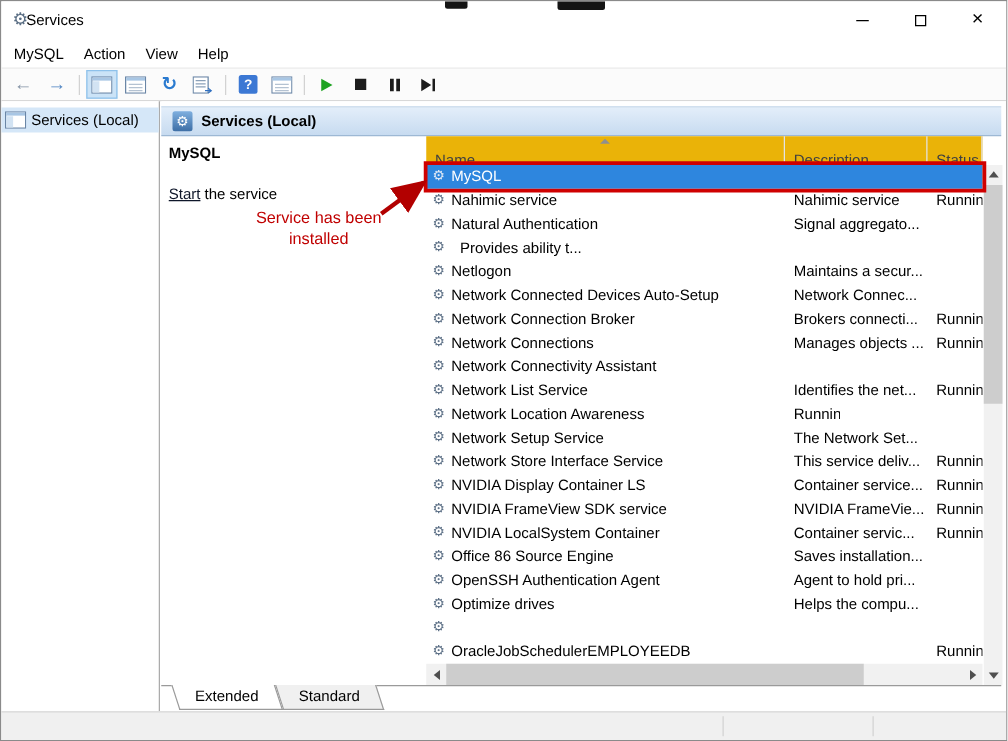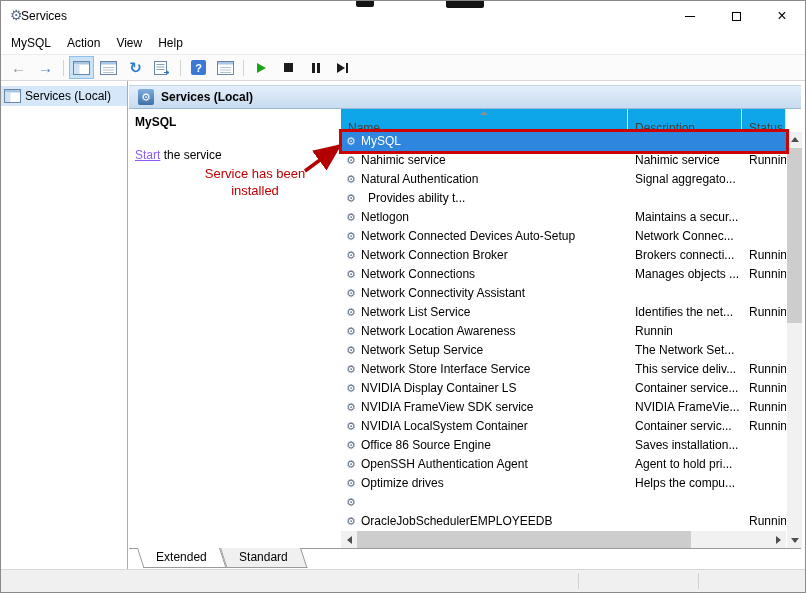--- a/index.html
+++ b/index.html
@@ -45,25 +45,25 @@
   .tree-item{margin-top:5px;height:20px;display:flex;align-items:center;gap:4px;padding-left:3px;background:#d5e7f8}
   .tree-icon svg{display:block}
   .right-pane{position:absolute;left:128px;top:80px;bottom:23px;right:0;background:#fff}
   .pane-header{position:absolute;left:0;top:4px;width:672px;height:24px;display:flex;align-items:center;gap:7px;padding-left:9px;background:linear-gradient(180deg,#e3eefa,#c7dbf0);border-top:1px solid #c2d6ea;border-bottom:1px solid #9db8d4}
   .hdr-icon{width:16px;height:16px;border-radius:2px;background:linear-gradient(180deg,#7fafdf,#3e6fa6);color:#fff;font-size:11px;display:flex;align-items:center;justify-content:center}
   .pane-title{font-weight:bold}
 
   
   .detail-name{position:absolute;left:6px;top:34px;font-weight:bold}
   .detail-start{position:absolute;left:6px;top:67px}
-  .link{color:#8b5cf6;text-decoration:underline}
+  .link{color:#0f172a;text-decoration:underline}
   .annotation{position:absolute;left:56px;top:84px;width:140px;text-align:center;color:#c00000;font-size:13px;line-height:17px}
 
   
-  .list-header{position:absolute;left:212px;top:28px;width:445px;height:38px;display:flex;border-bottom:1px solid #e0e0e0;background:#0ea5e9}
+  .list-header{position:absolute;left:212px;top:28px;width:445px;height:38px;display:flex;border-bottom:1px solid #e0e0e0;background:#eab308}
   .hcell{position:relative;display:flex;align-items:center;padding-left:7px;border-right:1px solid #e3e3e3;color:#404040;overflow:hidden}
   .col-name{width:287px}.col-desc{width:114px}.col-status{width:44px}
   .sort-arrow{position:absolute;top:2px;left:50%;margin-left:-4px;width:0;height:0;border-left:4px solid transparent;border-right:4px solid transparent;border-bottom:4px solid #8f8f8f}
   .service-rows{position:absolute;left:212px;top:51px;width:445px}
   .row{height:19px;display:flex;line-height:19px;white-space:nowrap}
   .cell{overflow:hidden}
   .icon-cell{width:20px;display:flex;align-items:center;justify-content:center}
   .gear{font-size:11px;color:#5f7288;line-height:1}
   .name-cell{width:267px}
   .desc-cell{width:114px;padding-left:7px}

